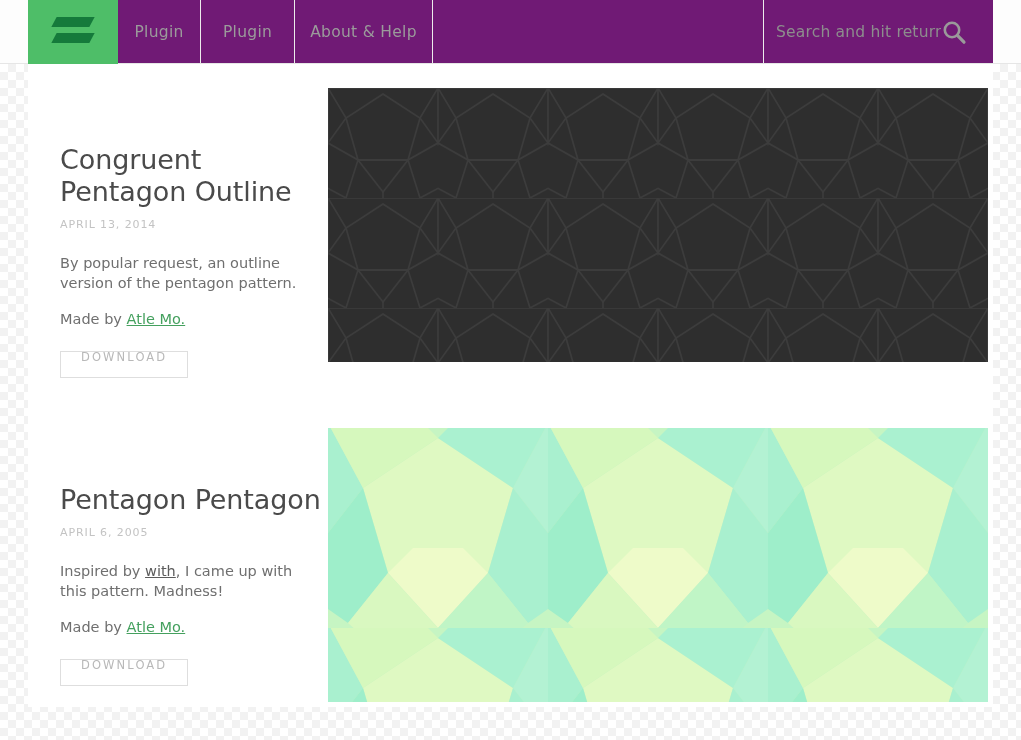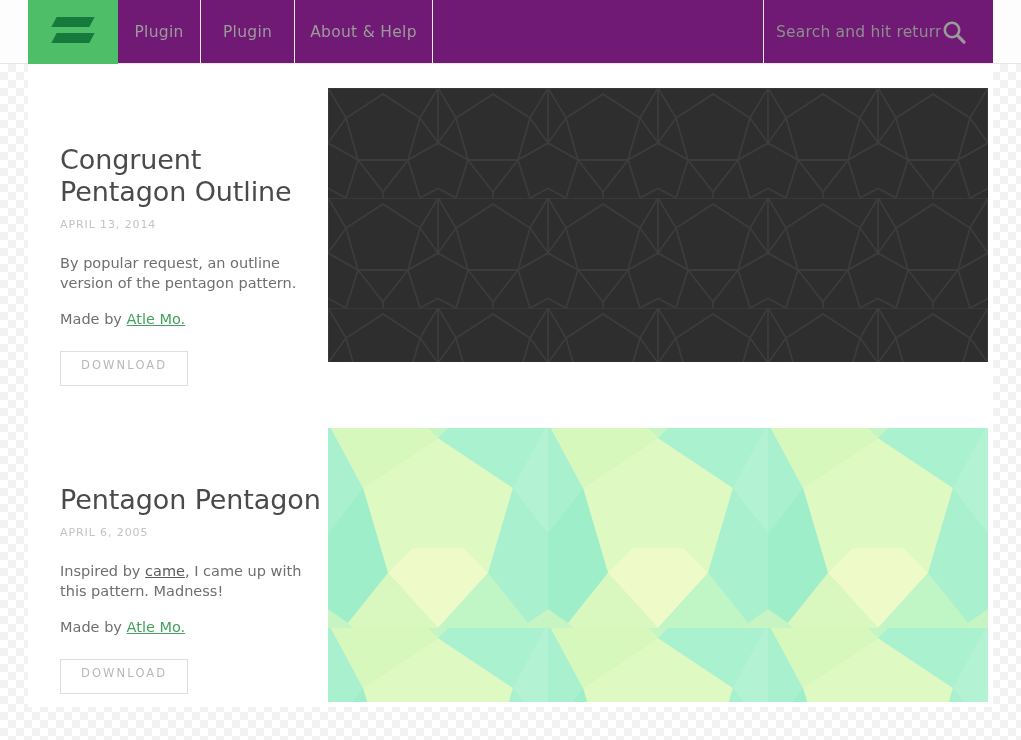--- a/index.html
+++ b/index.html
@@ -200,21 +200,21 @@
   }
   .download-btn {
     display: inline-block;
     margin-top: 22px;
     border: 1px solid #dedede;
     background: #ffffff;
     color: #b8b8b8;
     font-family: "DejaVu Sans", sans-serif;
     font-size: 11.5px;
     letter-spacing: 2.1px;
-    padding: 8px 20px 13px 20px;
+    padding: 0 20px 13px 20px;
     cursor: pointer;
     line-height: 1;
   }
 
   
   .preview {
     position: absolute;
     left: 300px;
     width: 660px;
     height: 274px;
@@ -304,21 +304,21 @@
           <rect x="0" y="0" width="660" height="274" fill="url(#pentOutline)"></rect>
         </svg>
       </div>
     </div>
   </article>
 
   <article class="post post-2">
     <div class="post-text">
       <h2 class="post-title">Pentagon Pentagon</h2>
       <p class="post-date">APRIL 6, 2005</p>
-      <p class="post-desc"><span>Inspired by </span><a class="link-gray">came</a><span>, I came up with this pattern. Madness!</span></p>
+      <p class="post-desc"><span>Inspired by </span><a class="link-gray">with</a><span>, I came up with this pattern. Madness!</span></p>
       <p class="post-made"><span>Made by </span><a class="link-green">Atle Mo.</a></p>
       <button class="download-btn">DOWNLOAD</button>
     </div>
 
     <div class="preview preview-2">
       <div class="pat-green">
         <svg class="pat-svg" viewBox="0 0 660 274" preserveAspectRatio="none" aria-hidden="true">
           <defs>
             <pattern id="pentFill" x="0" y="0" width="220" height="200" patternUnits="userSpaceOnUse">
               <rect x="0" y="0" width="220" height="200" fill="#c6f5c3"></rect>

